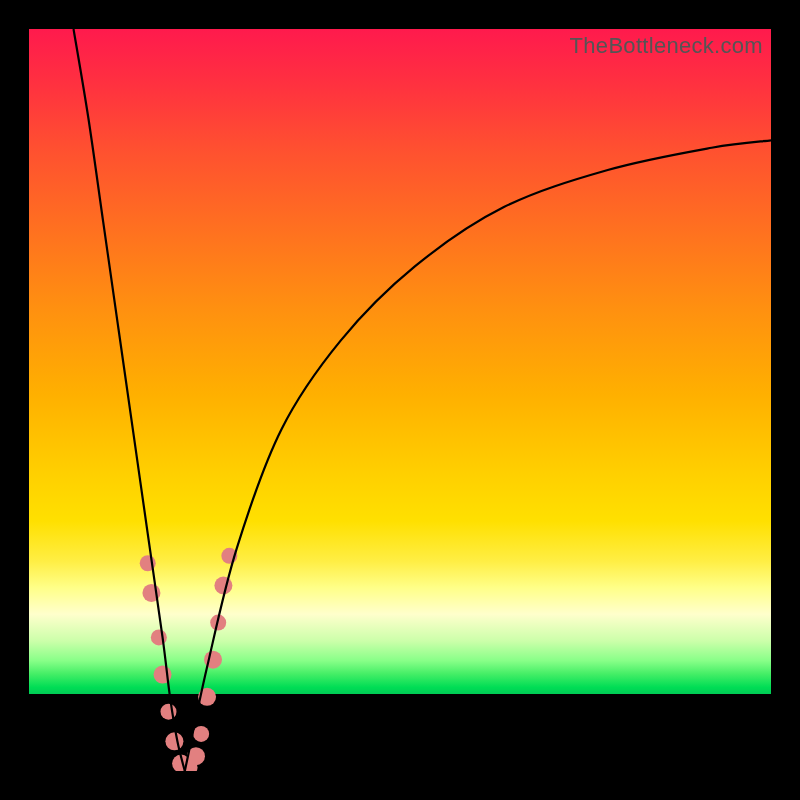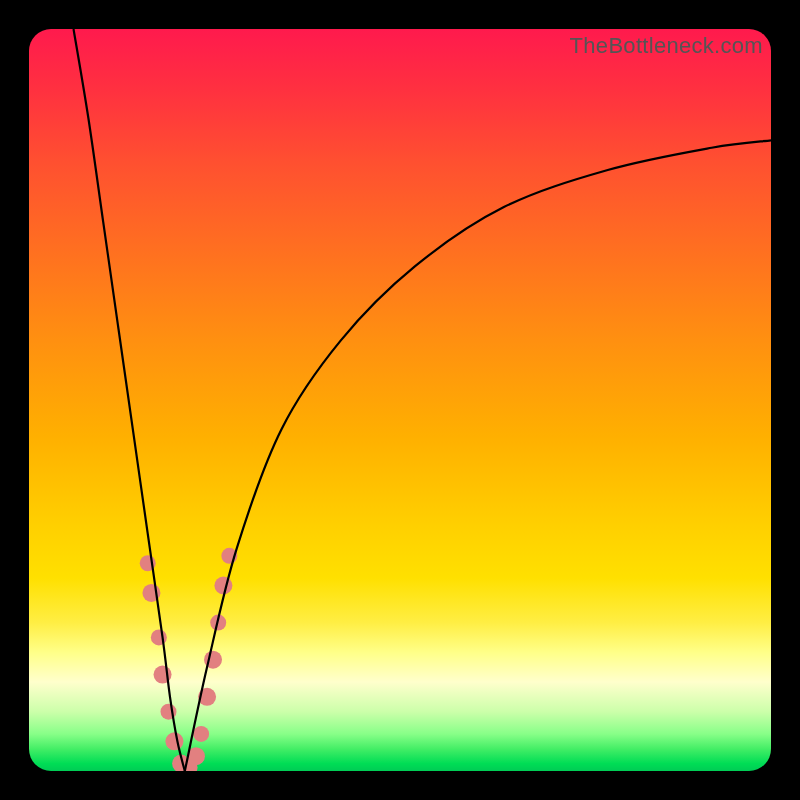--- a/index.html
+++ b/index.html
@@ -15,40 +15,39 @@
     width: 800px;
     height: 800px;
     background: #000;
     box-sizing: border-box;
   }
   .plot-area {
     position: absolute;
     left: 29px;
     top: 29px;
     width: 742px;
-    height: 742px;
+    height: 665px;
     background: linear-gradient(to bottom,
       #ff1a4d 0%,
       #ff3040 8%,
       #ff5030 18%,
       #ff7020 30%,
       #ff9010 42%,
       #ffb000 55%,
       #ffd000 67%,
       #ffe000 74%,
       #ffee44 80%,
       #ffff88 84%,
       #ffffcc 88%,
       #ccffaa 92%,
       #88ff88 95%,
       #44ee66 97%,
       #00dd55 99%,
       #00cc55 100%
     );
-    border-radius: 22px;
   }
   .watermark {
     position: absolute;
     top: 4px;
     right: 8px;
     color: #555;
     font-size: 22px;
     font-weight: 500;
     letter-spacing: 0.3px;
     z-index: 5;

